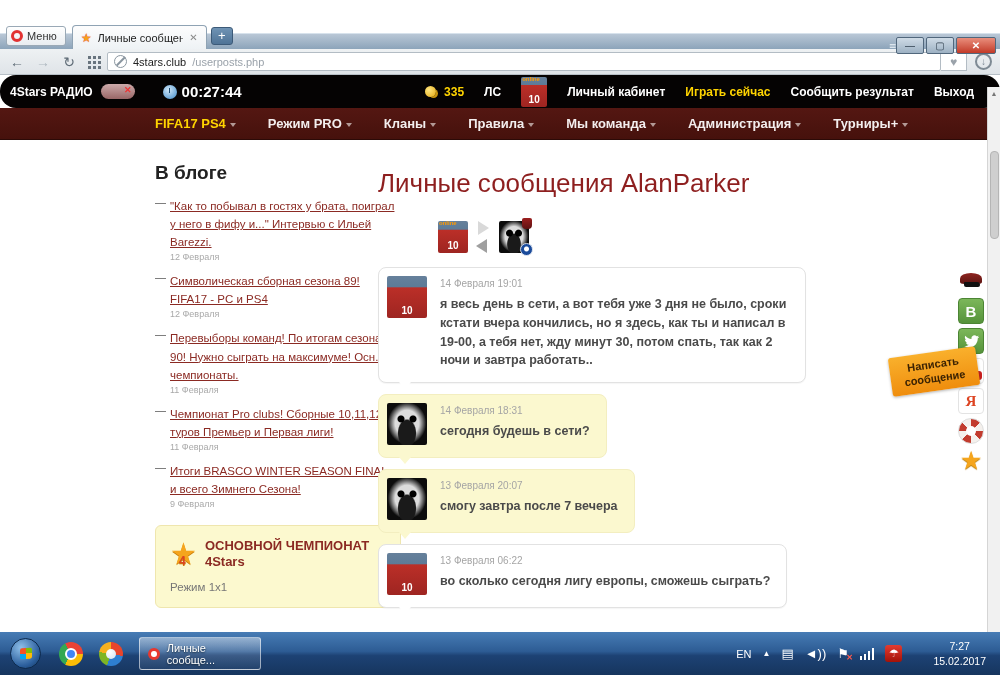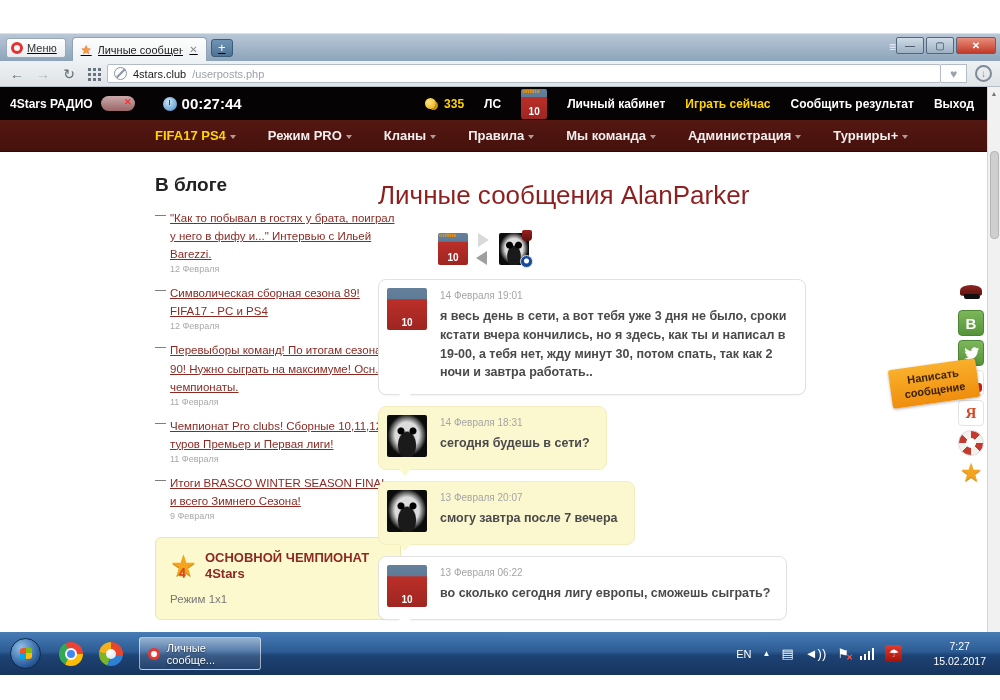--- a/index.html
+++ b/index.html
@@ -2,21 +2,21 @@
 <html><head>
 <meta charset="utf-8">
 <style>
   * { margin:0; padding:0; box-sizing:border-box; }
   html,body { width:1000px; height:700px; background:#fff; font-family:"Liberation Sans",sans-serif; overflow:hidden; }
   body { position:relative; }
 
   
   .window { position:absolute; top:33px; left:0; width:1000px; height:599px; }
 
-  .tabbar { height:28px; background:linear-gradient(#b9c7d6,#8ca4ba); display:flex; align-items:flex-end; position:relative; border-top:1px solid #d7e2ec;text-decoration:underline; }
+  .tabbar { height:16px; background:linear-gradient(#b9c7d6,#8ca4ba); display:flex; align-items:flex-end; position:relative; border-top:1px solid #d7e2ec; }
   .menu-btn { display:flex; align-items:center; gap:4px; background:linear-gradient(#fff,#e9edf1); border:1px solid #9aa9b6; border-radius:3px; height:20px; padding:0 8px 0 4px; margin:0 6px 3px 6px; font-size:11px; color:#333; }
   .o-ring { width:12px; height:12px; border:3px solid #e23232; border-radius:50%; }
   .tab { display:flex; align-items:center; gap:6px; background:linear-gradient(#fdfdfd,#eef2f5); border:1px solid #8fa3b4; border-bottom:none; border-radius:4px 4px 0 0; height:24px; padding:0 8px; width:135px; font-size:11px; color:#222; }
   .tab-title { white-space:nowrap; overflow:hidden; flex:1; }
   .tab-fav { color:#f6a21d; font-size:12px; text-shadow:0 0 1px #c04; }
   .tab-close { color:#8a8a8a; font-size:10px; }
   .newtab-btn { width:22px; height:18px; margin:0 0 4px 4px; background:linear-gradient(#6f93b4,#4f7396); border:1px solid #3c5a78; border-radius:3px; color:#fff; font-size:13px; line-height:16px; text-align:center; }
   .tabmenu { position:absolute; right:96px; top:6px; color:#eef4f9; font-size:12px; letter-spacing:1px; }
   .winctl { position:absolute; right:4px; top:3px; display:flex; }
   .wbtn { width:28px; height:17px; border:1px solid #51677c; border-radius:2px; margin-left:2px; background:linear-gradient(#cfdbe6,#9db1c3); color:#2e3e4d; font-size:10px; line-height:15px; text-align:center; }
@@ -29,21 +29,21 @@
   .urlfield { flex:1; height:19px; background:#fff; border:1px solid #b3bcc4; border-radius:2px; display:flex; align-items:center; padding:0 6px; gap:6px; font-size:11px; }
   .site-badge { width:13px; height:13px; border:1.5px solid #8a96a0; border-radius:50%; position:relative; flex:none; }
   .site-badge::after { content:""; position:absolute; left:5px; top:-1px; width:1.5px; height:12px; background:#8a96a0; transform:rotate(45deg); }
   .url-domain { color:#222; }
   .url-path { color:#9aa2aa; }
   .heart-btn { width:26px; height:19px; border:1px solid #b3bcc4; border-left:none; background:#fff; color:#9aa2aa; text-align:center; font-size:12px; line-height:18px; margin-left:-8px; }
   .dl-btn { width:17px; height:17px; border:2px solid #7e8a94; border-radius:50%; color:#7e8a94; font-size:10px; line-height:14px; text-align:center; font-weight:bold; }
 
   
   .site { position:relative; height:545px; background:#fff; overflow:hidden; }
-  .site-header { height:33px; background:#050303; display:flex; align-items:center; padding:0 26px 0 10px; color:#fff; font-size:12px; font-weight:bold; }
+  .site-header { height:33px; background:#050303; display:flex; align-items:center; padding:0 26px 0 10px; color:#fff; font-size:12px; font-weight:bold;border-radius:16px; }
   .radio-pill { width:34px; height:15px; background:linear-gradient(#caa, #966); border-radius:8px; margin-left:8px; position:relative; }
   .radio-pill::before { content:"✕"; position:absolute; right:3px; top:1px; font-size:9px; color:#e33; }
   .clock-wrap { display:flex; align-items:center; gap:5px; margin-left:28px; font-size:15px; }
   .clock-ico { width:14px; height:14px; background:radial-gradient(circle at 40% 35%, #cfe6f7, #6aa6d8 70%, #3c7cb0); border-radius:50%; position:relative; }
   .clock-ico::after { content:""; position:absolute; left:6px; top:3px; width:1.5px; height:5px; background:#1c4a70; }
   .hdr-right { margin-left:auto; display:flex; align-items:center; gap:20px; }
   .coin { width:11px; height:11px; background:radial-gradient(circle at 35% 35%, #ffe680, #e3a80f); border-radius:50%; box-shadow:3px 2px 0 -1px #c9940c; }
   .coins-val { color:#ffd400; margin-left:-12px; }
   .hdr-link { color:#fff; }
   .hdr-link.yellow { color:#ffd400; }

